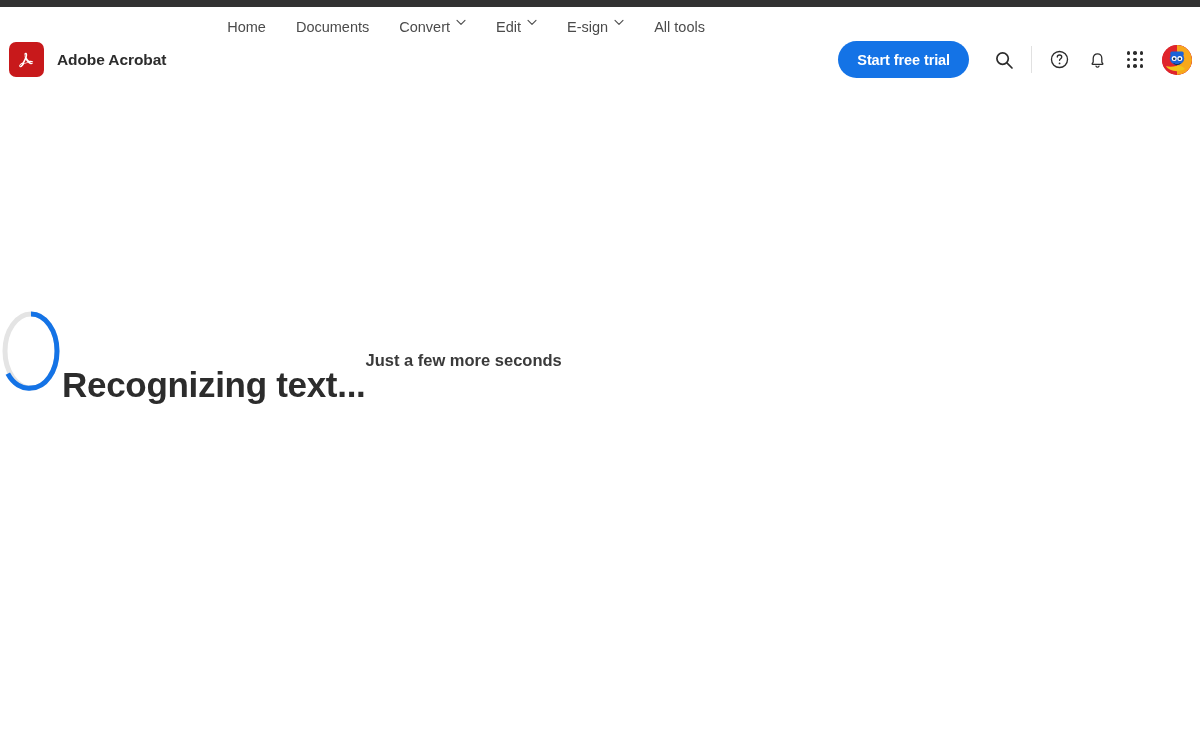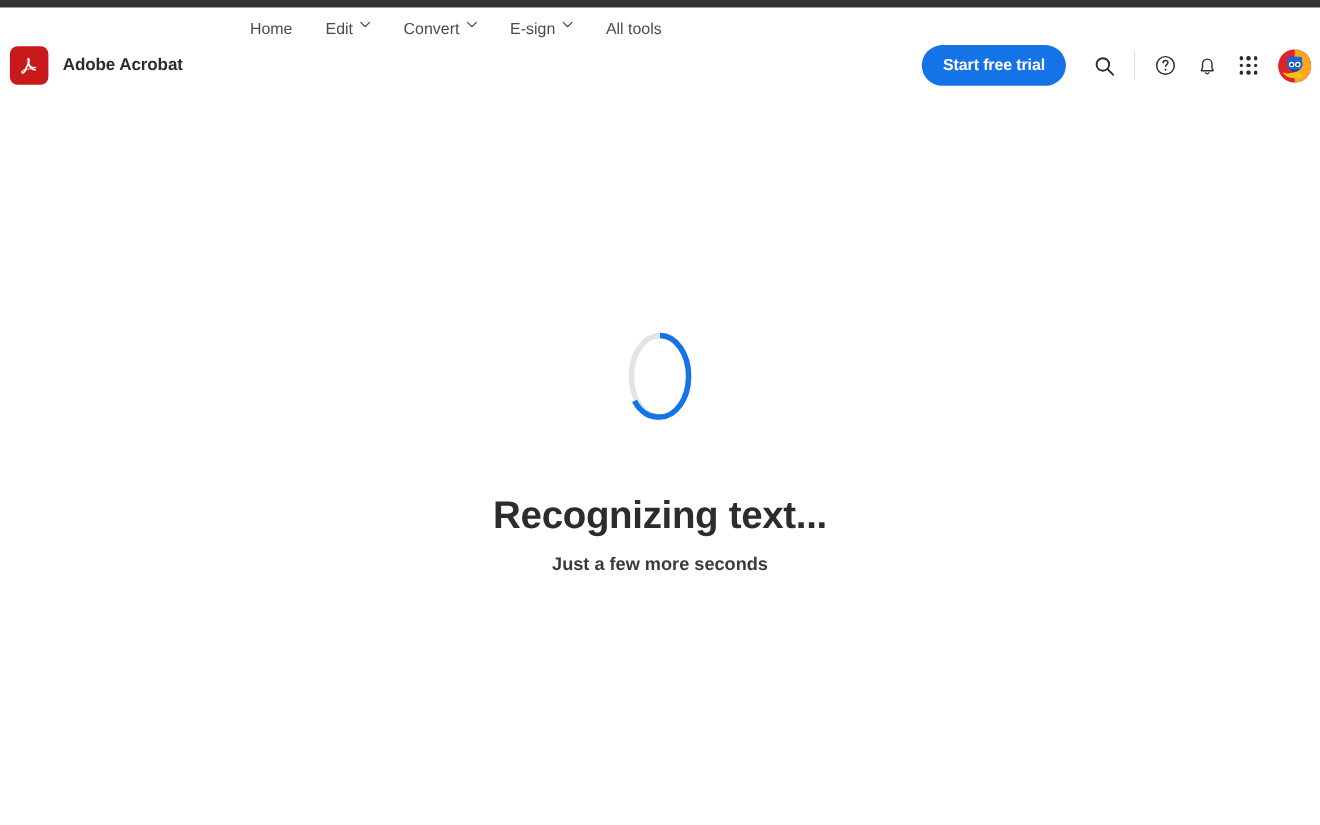--- a/index.html
+++ b/index.html
@@ -174,21 +174,21 @@
     width: 1200px;
     height: 660px;
     background: #ffffff;
   }
   .loading-block {
     position: absolute;
     left: 0;
     top: 210px;
     width: 1200px;
     display: flex;
-    flex-direction: column;
+    flex-direction: row;
     align-items: center;
   }
   .spinner {
     width: 62px;
     height: 84px;
     display: block;
   }
   .loading-title {
     margin-top: 67px;
     font-size: 35px;
@@ -222,29 +222,32 @@
       </svg>
     </span>
     <span class="brand-name">Adobe Acrobat</span>
   </div>
 
   <nav class="nav">
     <div class="nav-item">
       <span>Home</span>
     </div>
     <div class="nav-item">
-      <span>Edit</span>
+      <span>Documents</span>
+    </div>
+    <div class="nav-item active">
+      <span>Convert</span>
       <span class="caret">
         <svg width="10" height="7" viewBox="0 0 10 7" aria-hidden="true">
             <path d="M1 1.3L5 5.3L9 1.3" fill="none" stroke="#4b4b4b" stroke-width="1.1" stroke-linecap="round" stroke-linejoin="round"></path>
           </svg>
       </span>
     </div>
-    <div class="nav-item active">
-      <span>Convert</span>
+    <div class="nav-item">
+      <span>Edit</span>
       <span class="caret">
         <svg width="10" height="7" viewBox="0 0 10 7" aria-hidden="true">
             <path d="M1 1.3L5 5.3L9 1.3" fill="none" stroke="#4b4b4b" stroke-width="1.1" stroke-linecap="round" stroke-linejoin="round"></path>
           </svg>
       </span>
     </div>
     <div class="nav-item">
       <span>E-sign</span>
       <span class="caret">
         <svg width="10" height="7" viewBox="0 0 10 7" aria-hidden="true">

